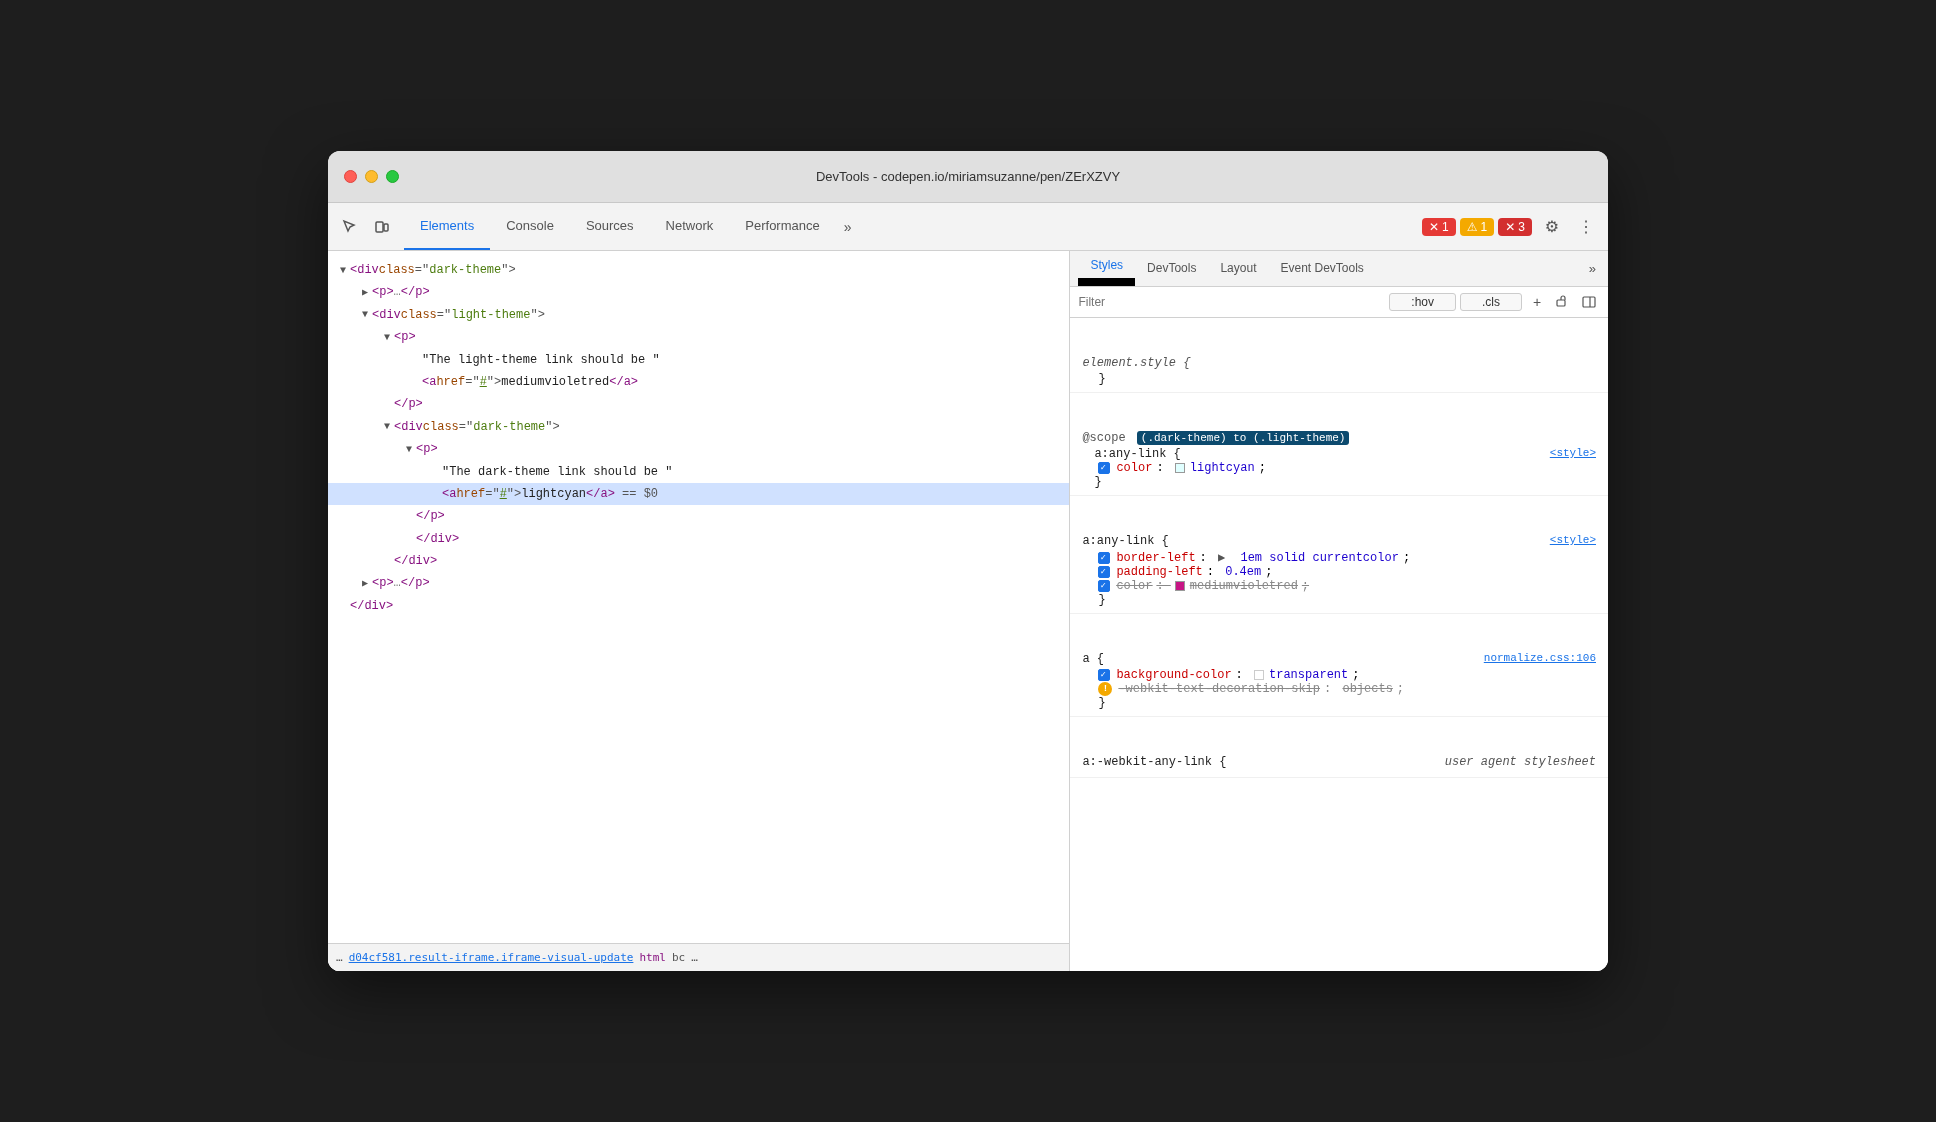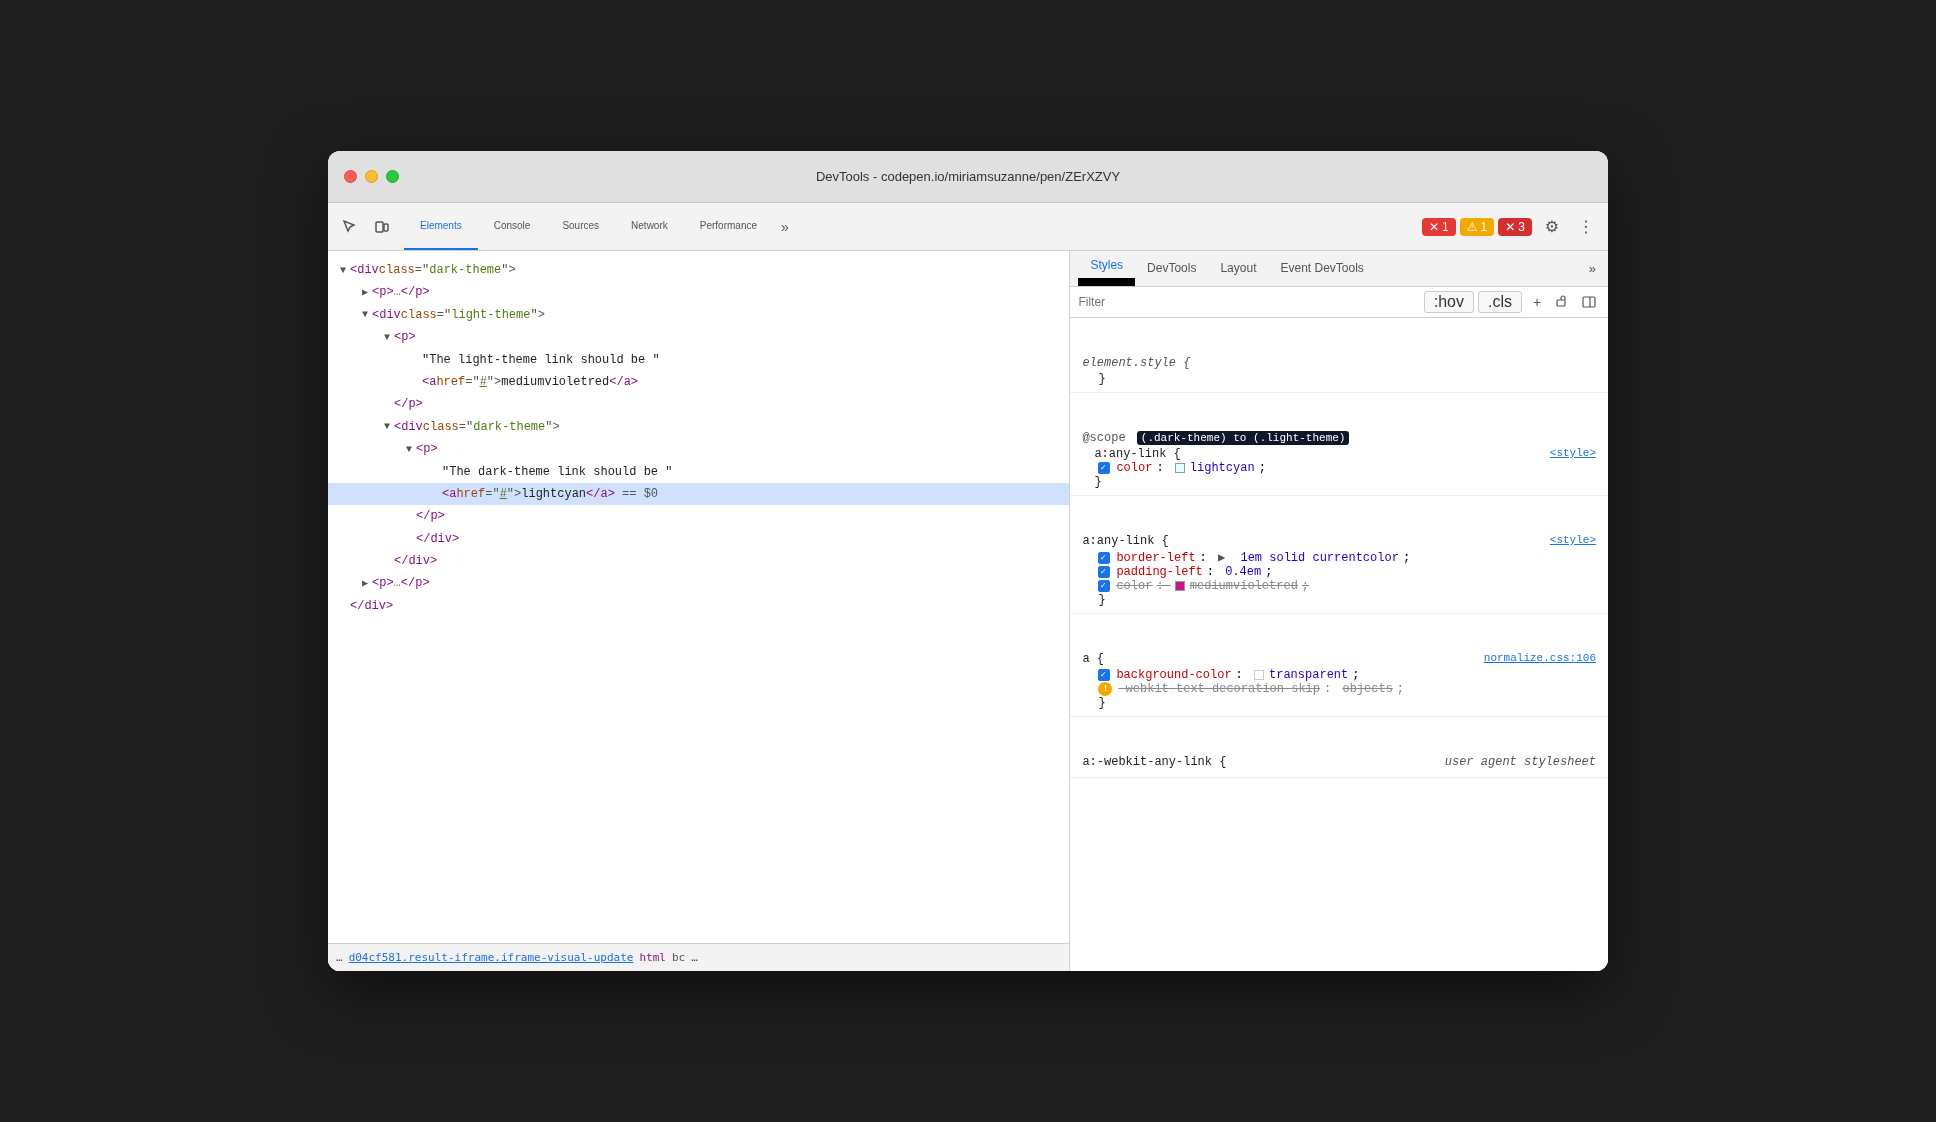--- a/index.html
+++ b/index.html
@@ -99,21 +99,21 @@
       display: flex;
       align-items: center;
       height: 100%;
       flex: 1;
     }
     .tab {
       padding: 0 16px;
       height: 100%;
       display: flex;
       align-items: center;
-      font-size: 10px;
+      font-size: 13px;
       color: #555;
       cursor: pointer;
       border-bottom: 2px solid transparent;
       white-space: nowrap;
       text-align: right;
     }
     .tab.active {
       color: #1a73e8;
       border-bottom: 2px solid #1a73e8;
       font-weight: 500;
@@ -291,25 +291,25 @@
       font-family: inherit;
     }
     .filter-actions {
       display: flex;
       align-items: center;
       gap: 4px;
       color: #555;
       font-size: 11px;
     }
     .filter-btn {
-      padding: 1px 9px;
+      padding: 1px 21px;
       border: 1px solid #ccc;
       border-radius: 3px;
       cursor: pointer;
-      font-size: 16px;
+      font-size: 12px;
       background: #f8f8f8;
       color: #333;
     }
     .filter-icon-btn {
       width: 22px;
       height: 22px;
       display: flex;
       align-items: center;
       justify-content: center;
       cursor: pointer;
@@ -379,21 +379,21 @@
       color: white;
       font-size: 9px;
       position: absolute;
       top: -1px;
       left: 1px;
     }
 
     
     .scope-highlight {
       display: inline;
-      background: #0f172a;
+      background: #0c4a6e;
       color: white;
       padding: 1px 4px;
       border-radius: 3px;
       font-size: 11px;
     }
     .scope-rule .style-selector {
       display: flex;
       align-items: center;
       gap: 4px;
       flex-wrap: wrap;

